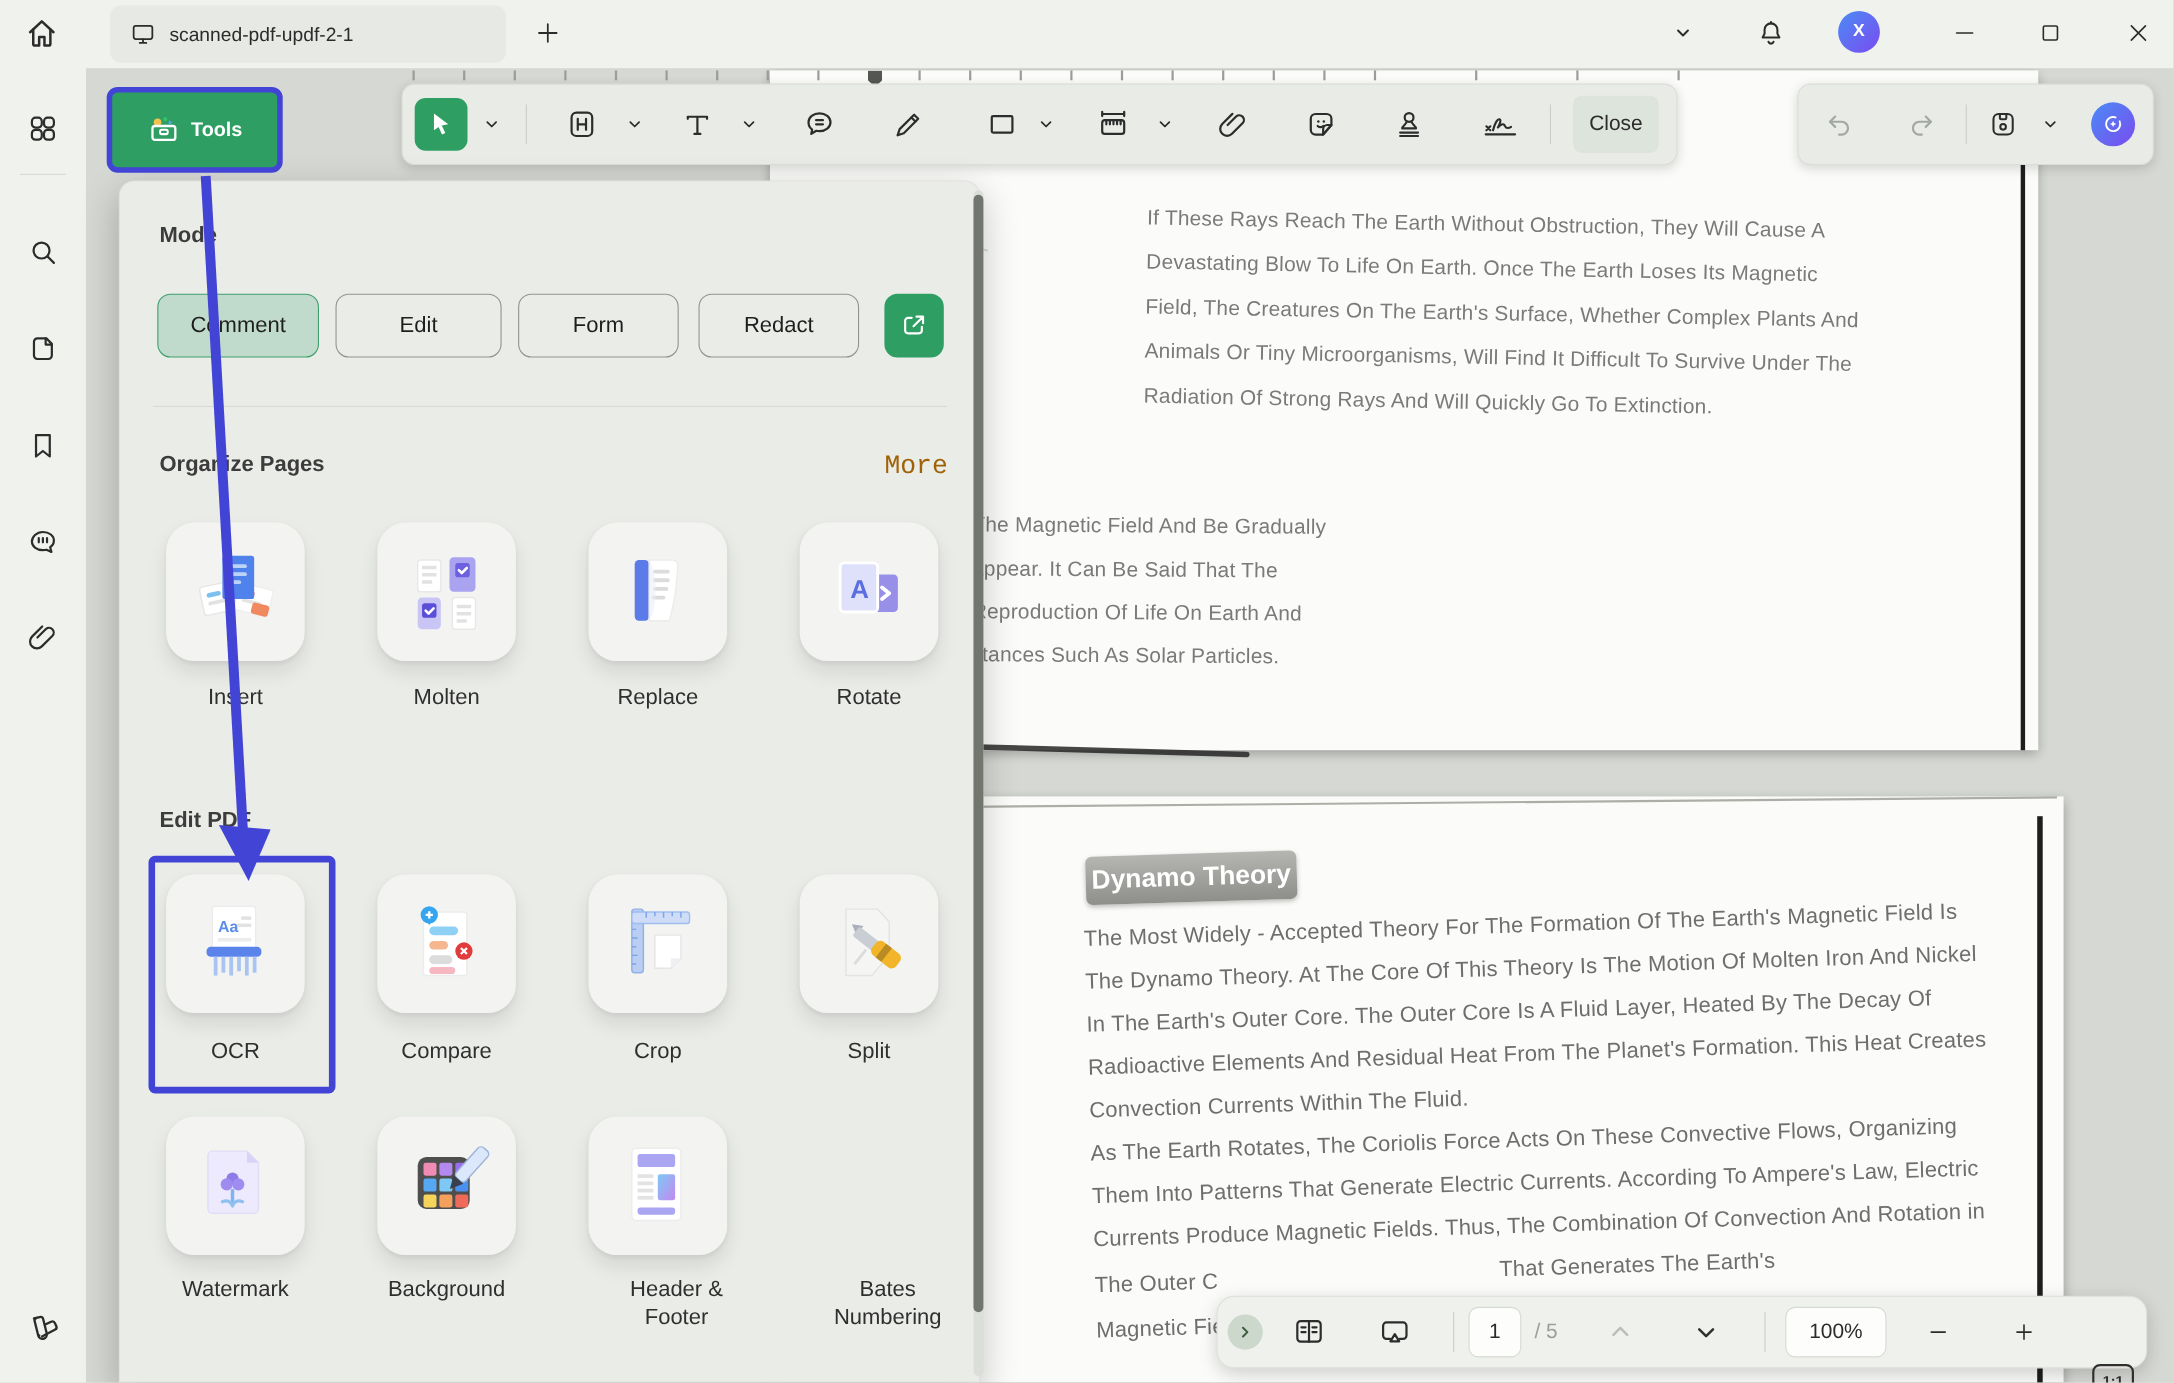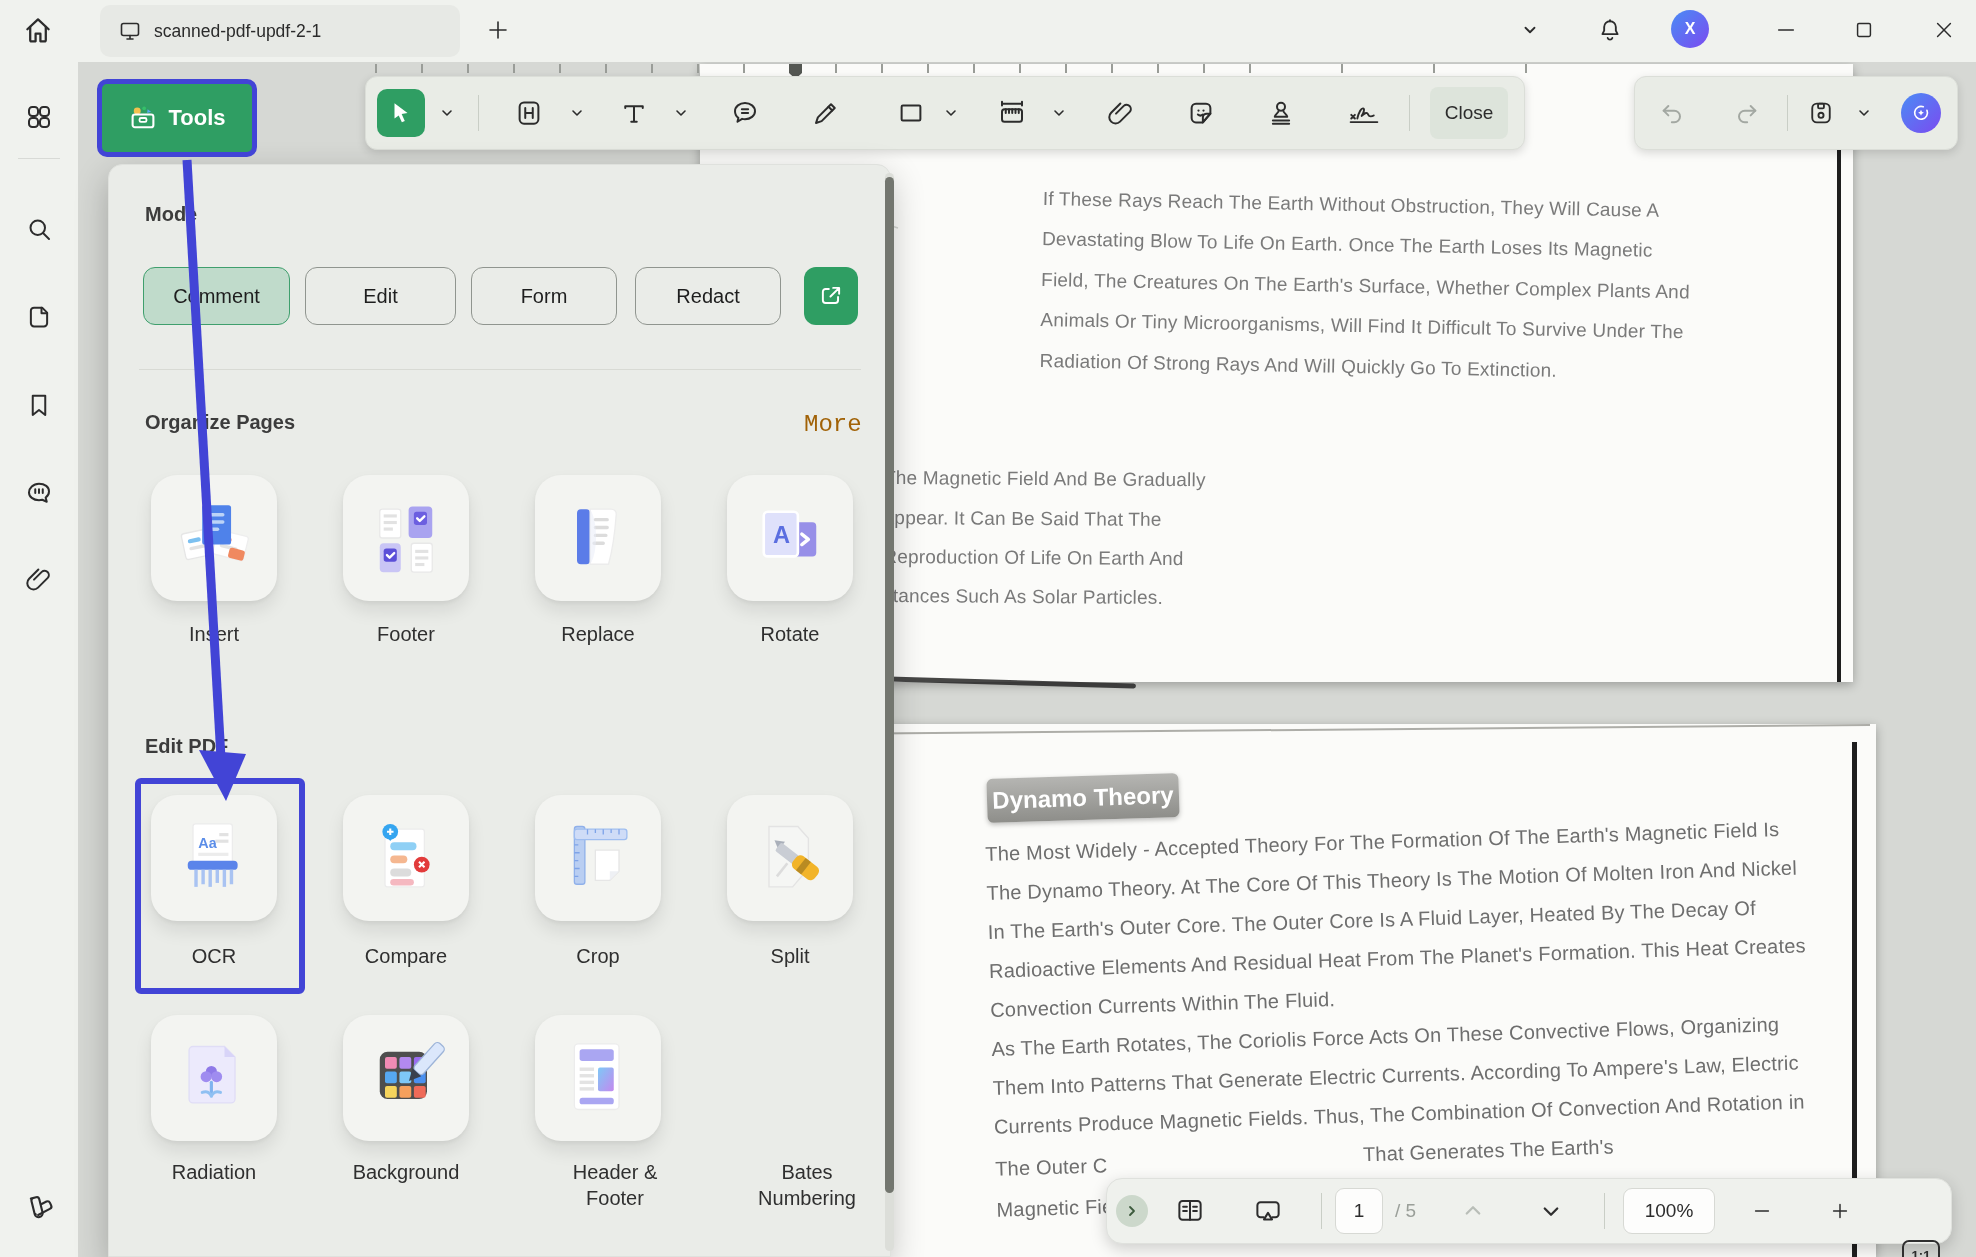--- a/index.html
+++ b/index.html
@@ -33,21 +33,21 @@
   .pill{background:#e9ece6;border:1px solid #dbded8;border-radius:12px;
         box-shadow:0 3px 10px rgba(0,0,0,.14);z-index:30;}
   .tbi{position:absolute;top:50%;transform:translateY(-50%);display:flex;align-items:center;justify-content:center;}
   .tdiv{position:absolute;top:18px;width:1px;height:36px;background:#c9cec6;}
   .seltool{width:48px;height:48px;border-radius:10px;background:#2f9e63;display:flex;align-items:center;justify-content:center;}
   .closebtn{background:#dde4db;border-radius:8px;width:78px;height:52px;display:flex;align-items:center;
             justify-content:center;font-size:19px;color:#2c2c2c;}
   .toolsbox{left:97px;top:79px;width:160px;height:78px;border:5px solid #4244d6;border-radius:10px;
             box-sizing:border-box;z-index:42;background:#2f9e63;display:flex;align-items:center;
             justify-content:center;gap:10px;}
-  .toolslbl{color:#fff;font-weight:bold;font-size:22px;}
+  .toolslbl{color:#fff;font-weight:bold;font-size:18px;}
   .aicircle{width:40px;height:40px;border-radius:50%;background:linear-gradient(135deg,#4a8cf5,#7b4bf0);
             display:flex;align-items:center;justify-content:center;}
 
   
   .panel{left:108px;top:164px;width:783px;height:1093px;background:#eaece8;border-radius:14px 14px 0 0;
          border:1px solid #dfe1dd;box-sizing:border-box;box-shadow:0 12px 34px rgba(0,0,0,.24);z-index:35;}
   .phead{position:absolute;font-size:20px;font-weight:600;color:#3c3c3c;}
   .modebtn{position:absolute;top:102px;height:58px;border:1.5px solid #90958f;border-radius:12px;
            box-sizing:border-box;display:flex;align-items:center;justify-content:center;
            font-size:20px;color:#1e1e1e;background:transparent;}
@@ -477,21 +477,21 @@
     </div>
     <div class="card" style="left:618px;top:310px;">
       <svg width="84" height="84" viewBox="0 0 64 64">
         <rect x="30" y="20" width="22" height="26" rx="3" fill="#978fe8"></rect>
         <path d="M41 29l5 4-5 4" stroke="#fff" stroke-width="2.6" fill="none" stroke-linecap="round" stroke-linejoin="round"></path>
         <rect x="12" y="12" width="26" height="34" rx="3" fill="#dfe1fb" stroke="#fff" stroke-width="2"></rect>
         <text x="19" y="36" font-size="18" font-weight="bold" fill="#5b6ee0">A</text>
       </svg>
     </div>
     <div class="clabel" style="left:20px;top:456px;">Insert</div>
-    <div class="clabel" style="left:212px;top:456px;">Footer</div>
+    <div class="clabel" style="left:212px;top:456px;">Molten</div>
     <div class="clabel" style="left:404px;top:456px;">Replace</div>
     <div class="clabel" style="left:596px;top:456px;">Rotate</div>
 
     <div class="phead" style="left:36px;top:570px;">Edit PDF</div>
 
     <div class="ocrbox"></div>
 
     <div class="card" style="left:42px;top:630px;">
       <svg width="84" height="84" viewBox="0 0 64 64">
         <rect x="16" y="6" width="30" height="30" rx="2" fill="#fff" stroke="#ececec"></rect>
@@ -591,21 +591,21 @@
         <rect x="14" y="6" width="34" height="50" rx="3" fill="#fff" stroke="#ececec"></rect>
         <rect x="18" y="10" width="26" height="9" rx="2" fill="#aaa6f2"></rect>
         <rect x="18" y="24" width="11" height="2.6" fill="#e3e3e3"></rect>
           <rect x="18" y="29" width="11" height="2.6" fill="#e3e3e3"></rect>
         <rect x="18" y="34" width="11" height="2.6" fill="#e3e3e3"></rect>
           <rect x="18" y="39" width="11" height="2.6" fill="#e3e3e3"></rect>
         <rect x="32" y="24" width="12" height="18" rx="1.5" fill="url(#hfg)"></rect>
         <rect x="18" y="47" width="26" height="5" rx="2" fill="#aaa6f2"></rect>
       </svg>
     </div>
-    <div class="clabel" style="left:20px;top:994px;">Radiation</div>
+    <div class="clabel" style="left:20px;top:994px;">Watermark</div>
     <div class="clabel" style="left:212px;top:994px;">Background</div>
     <div class="clabel narrow" style="left:446px;top:994px;">Header &amp; Footer</div>
     <div class="clabel narrow" style="left:638px;top:994px;">Bates Numbering</div>
 
     <div class="sbtrack"></div>
     <div class="sbthumb"></div>
   </div>
 
   <div class="abs bbar">
     <div class="greycirc">

